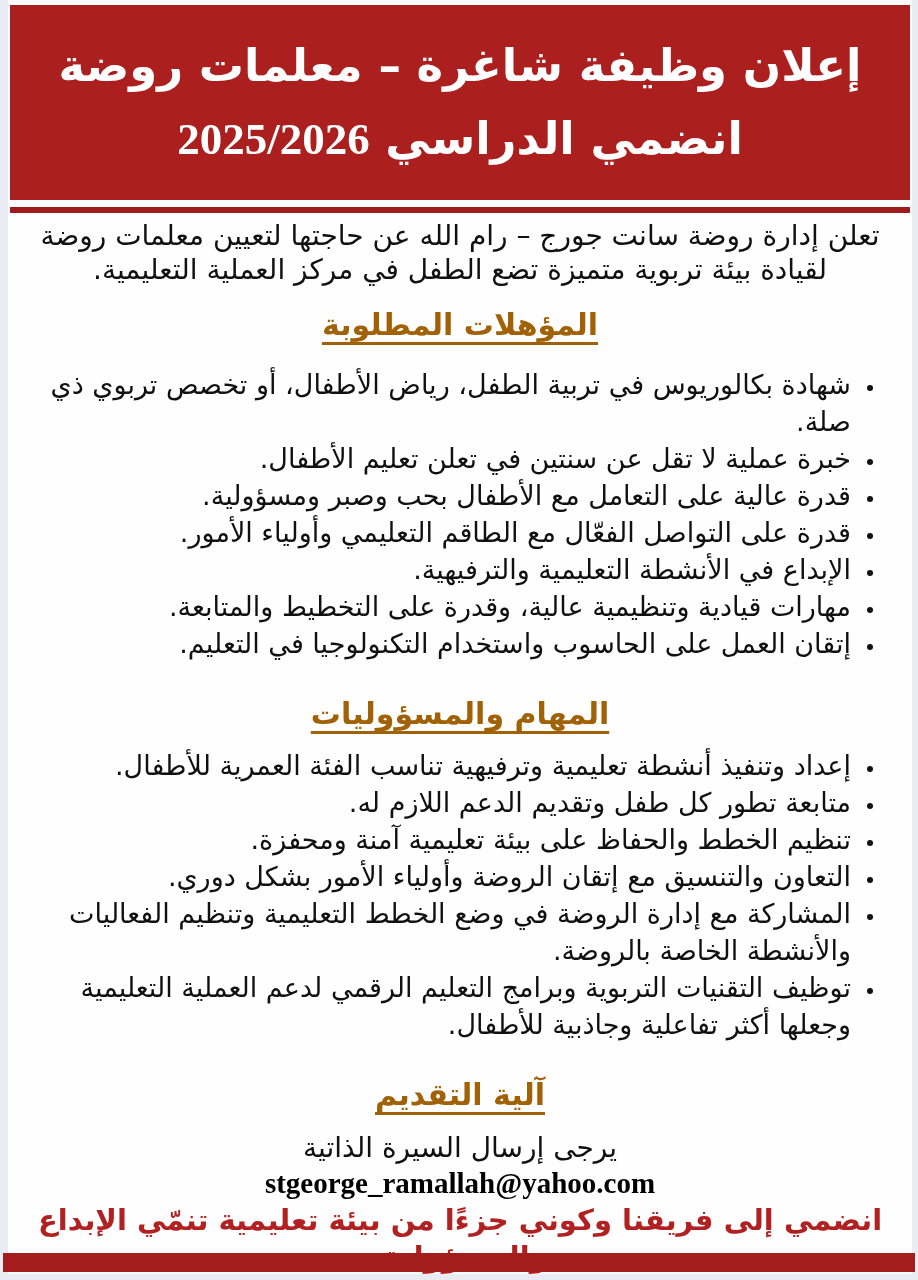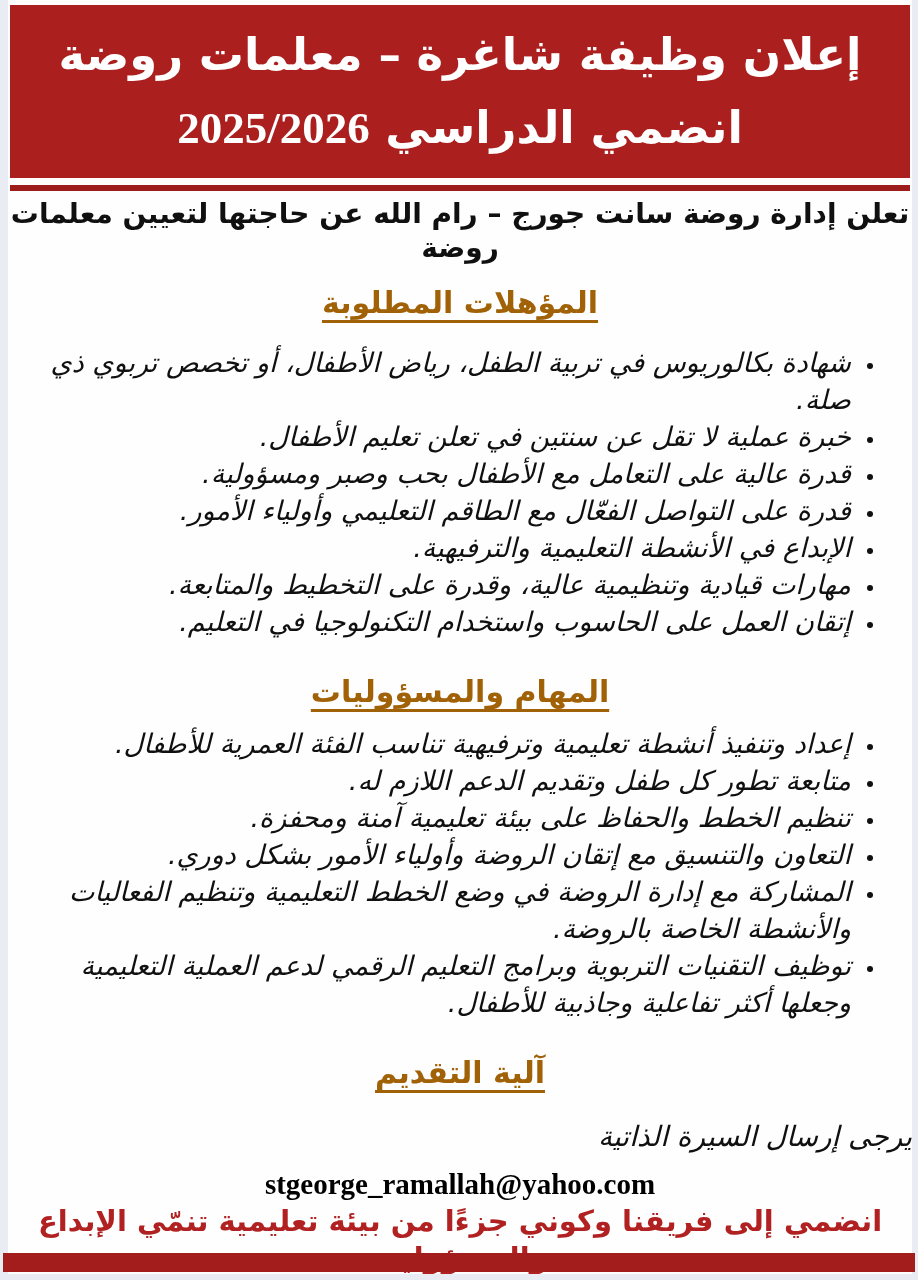--- a/index.html
+++ b/index.html
@@ -17,36 +17,36 @@
     overflow: hidden;
   }
   .banner {
     margin: 5px 2px 0;
     background: #ac1f1f;
     color: #ffffff;
     text-align: center;
     font-weight: bold;
     font-size: 45px;
     line-height: 73px;
-    padding: 13px 8px;
+    padding: 24px 8px;
     direction: rtl;
   }
   .banner .year {
     font-family: "Liberation Serif", "DejaVu Serif", serif;
     font-weight: bold;
   }
   .rule {
     height: 6px;
     background: #9d1c1c;
     margin: 7px 2px 0;
   }
   .intro {
     margin-top: 6px;
     text-align: center;
-    font-weight: bold;
+    font-weight: normal;
     font-size: 28px;
     line-height: 34px;
     color: #101010;
     direction: rtl;
   }
   .sec-title {
     text-align: center;
     color: #a16207;
     font-size: 30px;
     font-weight: bold;
@@ -62,38 +62,38 @@
     direction: rtl;
     text-align: right;
     font-size: 27px;
     line-height: 37px;
     color: #101010;
     padding: 0 58px 0 26px;
     list-style: disc outside;
   }
   ul.points.l1 { margin-top: 24px; }
   ul.points.l2 { margin-top: 16px; }
-  ul.points li { padding-right: 3px; font-style: italic; }
+  ul.points li { padding-right: 3px; }
   ul.points li::marker { font-size: 21px; }
   .apply-line {
-    margin-top: 29px;
+    margin-top: 18px;
+    text-align: center;
     font-size: 28px;
     line-height: 35px;
     color: #101010;
     direction: rtl;
-    font-style: italic;
   }
   .email {
     text-align: center;
     font-family: "Liberation Serif", "DejaVu Serif", serif;
     font-weight: bold;
     font-size: 29px;
     line-height: 34px;
     color: #000000;
-    margin-top: 13px;
+    margin-top: 1px;
   }
   .closing {
     margin-top: 2px;
     text-align: center;
     color: #b12121;
     font-weight: bold;
     font-size: 29px;
     line-height: 37px;
     direction: rtl;
   }
@@ -111,20 +111,21 @@
 
   <div class="banner">
     <div>إعلان وظيفة شاغرة – معلمات روضة</div>
     <div><span>انضمي الدراسي</span> <span class="year">2025/2026</span></div>
   </div>
 
   <div class="rule"></div>
 
   <p class="intro">
     <span>تعلن إدارة روضة سانت جورج – رام الله عن حاجتها لتعيين  معلمات روضة</span><br>
+    <span>لقيادة بيئة تربوية متميزة تضع الطفل في مركز العملية التعليمية.</span>
   </p>
 
   <h2 class="sec-title t1">المؤهلات المطلوبة</h2>
 
   <ul class="points l1">
     <li>شهادة بكالوريوس في تربية الطفل، رياض الأطفال، أو تخصص تربوي ذي صلة.</li>
     <li>خبرة عملية لا تقل عن سنتين في تعلن تعليم الأطفال.</li>
     <li>قدرة عالية على التعامل مع الأطفال بحب وصبر ومسؤولية.</li>
     <li>قدرة على التواصل الفعّال مع الطاقم التعليمي وأولياء الأمور.</li>
     <li>الإبداع في الأنشطة التعليمية والترفيهية.</li>

